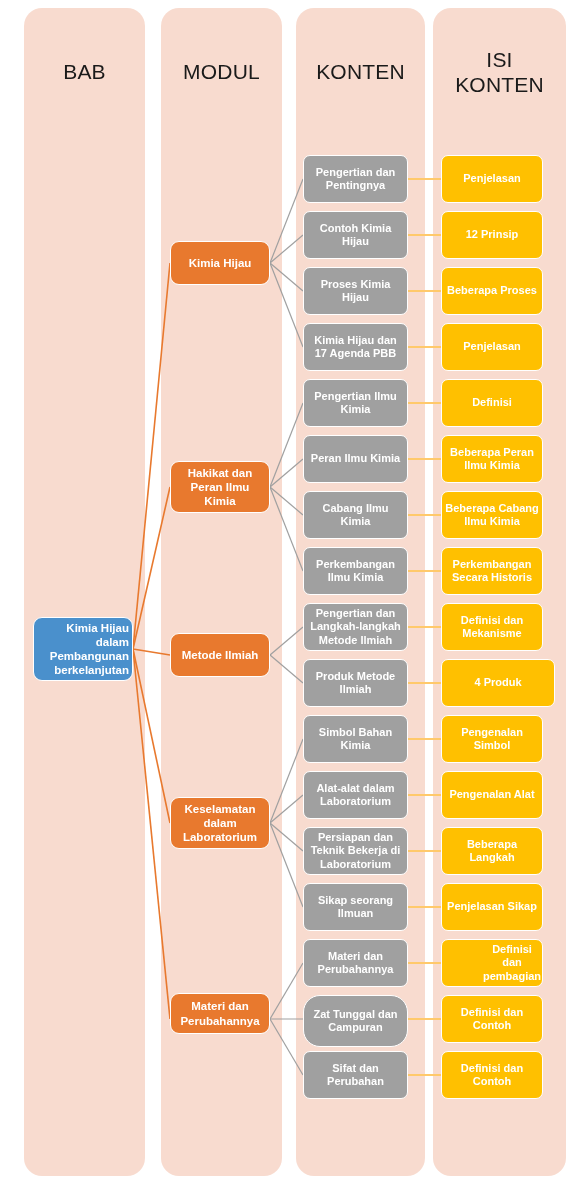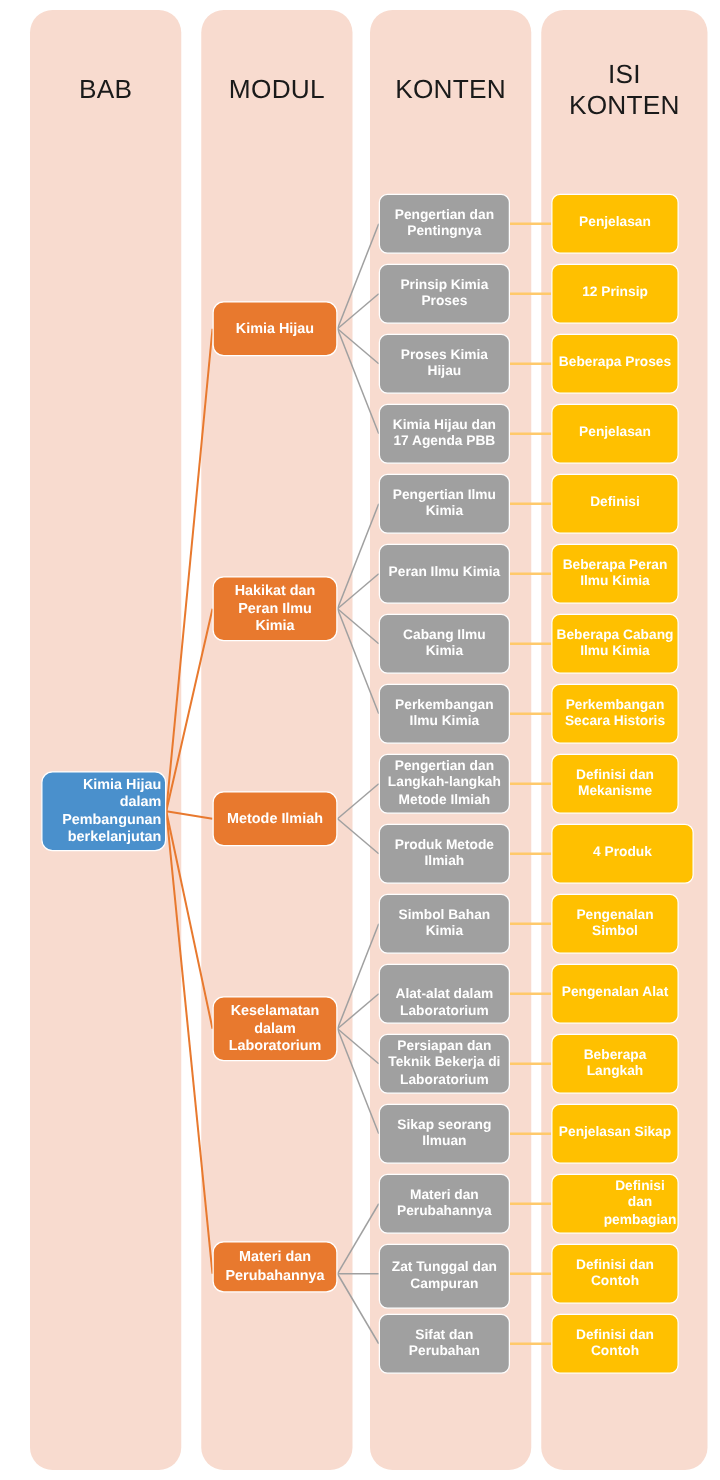--- a/index.html
+++ b/index.html
@@ -142,21 +142,21 @@
     </svg>
 
   <div id="nodes">
       <div class="node gray" style="left: 303px; top: 155px; width: 105px; height: 48px;">
         <span>Pengertian dan Pentingnya</span>
       </div>
       <div class="node yellow" style="left: 441px; top: 155px; width: 102px; height: 48px;">
         <span>Penjelasan</span>
       </div>
       <div class="node gray" style="left: 303px; top: 211px; width: 105px; height: 48px;">
-        <span>Prinsip Kimia Proses</span>
+        <span>Contoh Kimia Hijau</span>
       </div>
       <div class="node yellow" style="left: 441px; top: 211px; width: 102px; height: 48px;">
         <span>12 Prinsip</span>
       </div>
       <div class="node gray" style="left: 303px; top: 267px; width: 105px; height: 48px;">
         <span>Proses Kimia Hijau</span>
       </div>
       <div class="node yellow" style="left: 441px; top: 267px; width: 102px; height: 48px;">
         <span>Beberapa Proses</span>
       </div>
@@ -210,21 +210,21 @@
       </div>
       <div class="node orange" style="left: 170px; top: 633px; width: 100px; height: 44px;">
         <span>Metode Ilmiah</span>
       </div>
       <div class="node gray" style="left: 303px; top: 715px; width: 105px; height: 48px;">
         <span>Simbol Bahan Kimia</span>
       </div>
       <div class="node yellow" style="left: 441px; top: 715px; width: 102px; height: 48px;">
         <span>Pengenalan Simbol</span>
       </div>
-      <div class="node gray" style="left: 303px; top: 771px; width: 105px; height: 48px; align-items: flex-end;">
+      <div class="node gray" style="left: 303px; top: 771px; width: 105px; height: 48px;">
         <span>Alat-alat dalam Laboratorium</span>
       </div>
       <div class="node yellow" style="left: 441px; top: 771px; width: 102px; height: 48px;">
         <span>Pengenalan Alat</span>
       </div>
       <div class="node gray" style="left: 303px; top: 827px; width: 105px; height: 48px;">
         <span>Persiapan dan Teknik Bekerja di Laboratorium</span>
       </div>
       <div class="node yellow" style="left: 441px; top: 827px; width: 102px; height: 48px;">
         <span>Beberapa Langkah</span>
@@ -237,21 +237,21 @@
       </div>
       <div class="node orange" style="left: 170px; top: 797px; width: 100px; height: 52px;">
         <span>Keselamatan dalam Laboratorium</span>
       </div>
       <div class="node gray" style="left: 303px; top: 939px; width: 105px; height: 48px;">
         <span>Materi dan Perubahannya</span>
       </div>
       <div class="node yellow" style="left: 441px; top: 939px; width: 102px; height: 48px; padding-left: 43px;">
         <span>Definisi dan pembagian</span>
       </div>
-      <div class="node gray" style="left: 303px; top: 995px; width: 105px; height: 52px;">
+      <div class="node gray" style="left: 303px; top: 995px; width: 105px; height: 52px; border-radius: 17px;">
         <span>Zat Tunggal dan Campuran</span>
       </div>
       <div class="node yellow" style="left: 441px; top: 995px; width: 102px; height: 48px;">
         <span>Definisi dan Contoh</span>
       </div>
       <div class="node gray" style="left: 303px; top: 1051px; width: 105px; height: 48px;">
         <span>Sifat dan Perubahan</span>
       </div>
       <div class="node yellow" style="left: 441px; top: 1051px; width: 102px; height: 48px;">
         <span>Definisi dan Contoh</span>

